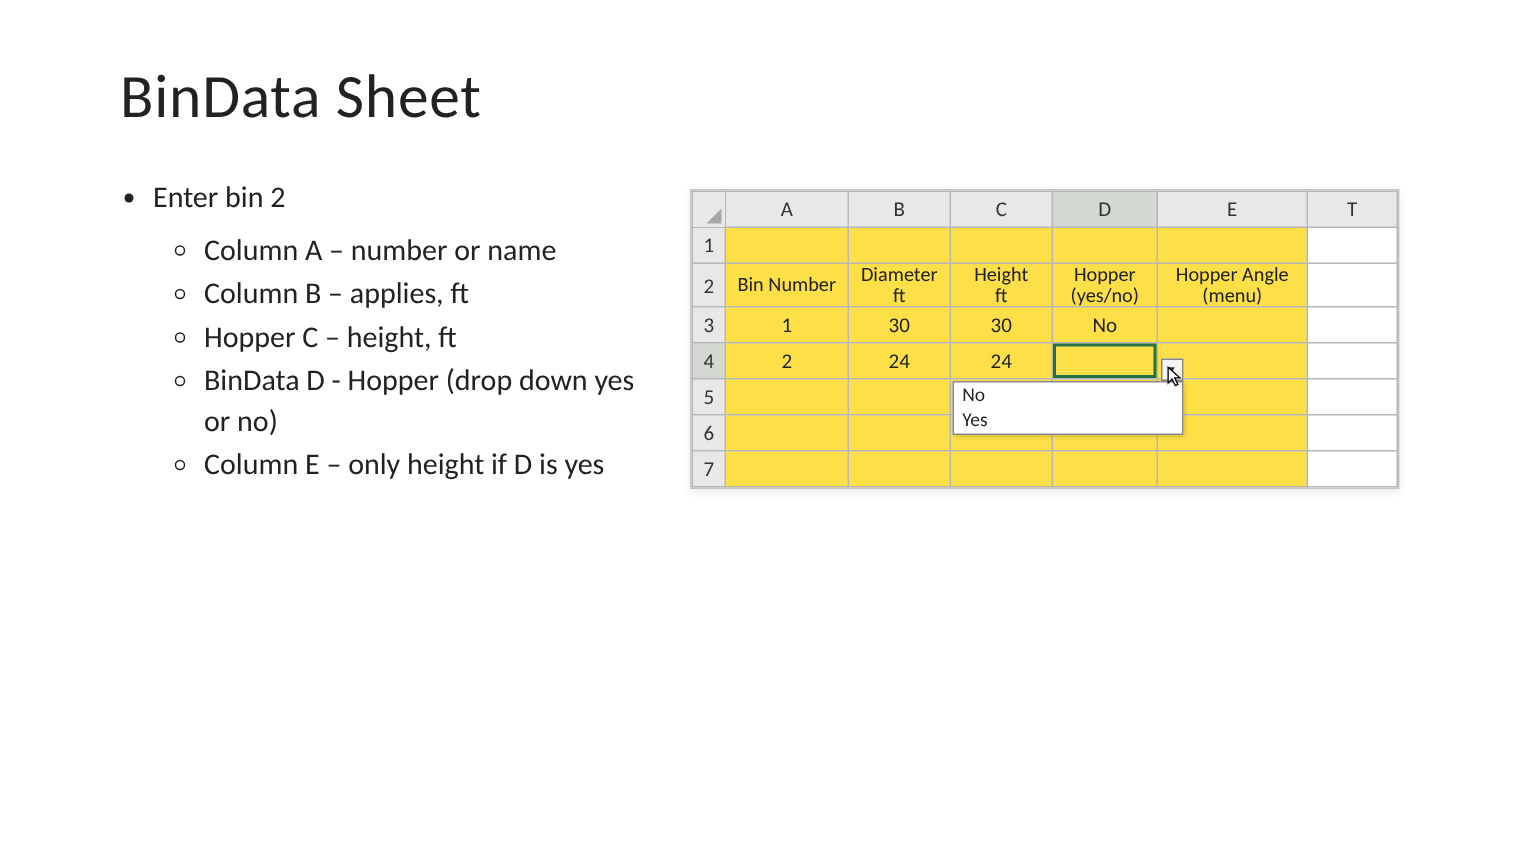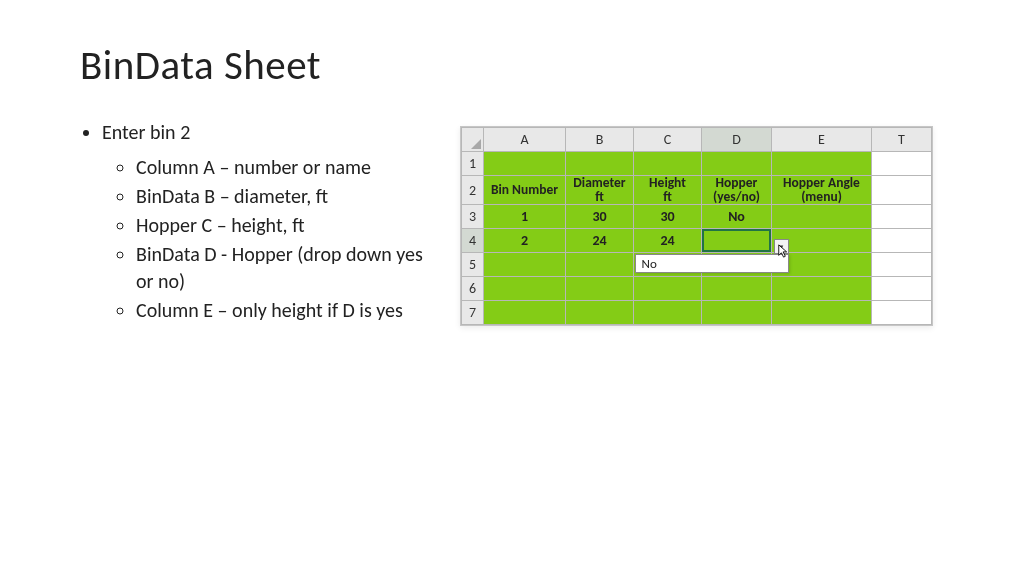--- a/index.html
+++ b/index.html
@@ -73,21 +73,21 @@
     color: #333;
     height: 20px;
   }
   .sheet .colhead.sel { background: #d3d9d2; }
   .sheet .rowhead {
     background: #e8e8e8;
     color: #333;
     width: 22px;
   }
   .sheet .rowhead.sel { background: #d3d9d2; }
-  .sheet td.cell { background: #84cc16; font-weight: bold; }
+  .sheet td.cell { background: #fde047; }
   .sheet td.whitecell { background: #fff; }
   .colA { width: 82px; }
   .colB { width: 68px; }
   .colC { width: 68px; }
   .colD { width: 70px; }
   .colE { width: 100px; }
   .colT { width: 60px; }
   .lheader { line-height: 1.05; font-size: 13.5px; padding: 2px 4px; height: 34px; }
   .num { text-align: right; padding-right: 6px; }
   .txt-l { text-align: left; padding-left: 4px; }
@@ -125,21 +125,21 @@
 <body>
 
 <div class="slide">
   <h1 class="title">BinData Sheet</h1>
   <div class="content">
     <div class="bullets">
       <ul>
         <li>Enter bin 2</li>
         <ul>
           <li>Column A – number or name</li>
-          <li>BinData B – diameter, ft</li>
+          <li>Column B – applies, ft</li>
           <li>Hopper C – height, ft</li>
           <li>BinData D - Hopper (drop down yes or no)</li>
           <li>Column E – only height if D is yes</li>
         </ul>
       </ul>
     </div>
 
     <div class="sheet">
       <table>
         <tbody>
@@ -215,19 +215,20 @@
           <td class="cell"></td>
           <td class="whitecell"></td>
         </tr>
       </tbody>
         </table>
 
       <div class="active-outline" id="active-outline" style="left: 240.5px; top: 101.844px; width: 69px; height: 23px;"></div>
       <div class="dd-btn" id="dd-btn" style="left: 312.5px; top: 111.844px;"></div>
       <div class="dd-list" id="dd-list" style="left: 173.5px; top: 126.844px; width: 154px;">
         <div>No</div>
+        <div>Yes</div>
       </div>
       <svg class="cursor-arrow" id="cursor" viewBox="0 0 16 16" style="left: 315.5px; top: 116.844px;">
         <path d="M2 1 L2 13 L5 10 L7.5 15 L9.5 14 L7 9 L11 9 Z" fill="#fff" stroke="#000" stroke-width="1"></path>
       </svg>
     </div>
   </div>
 </div>
 
 </body></html>

